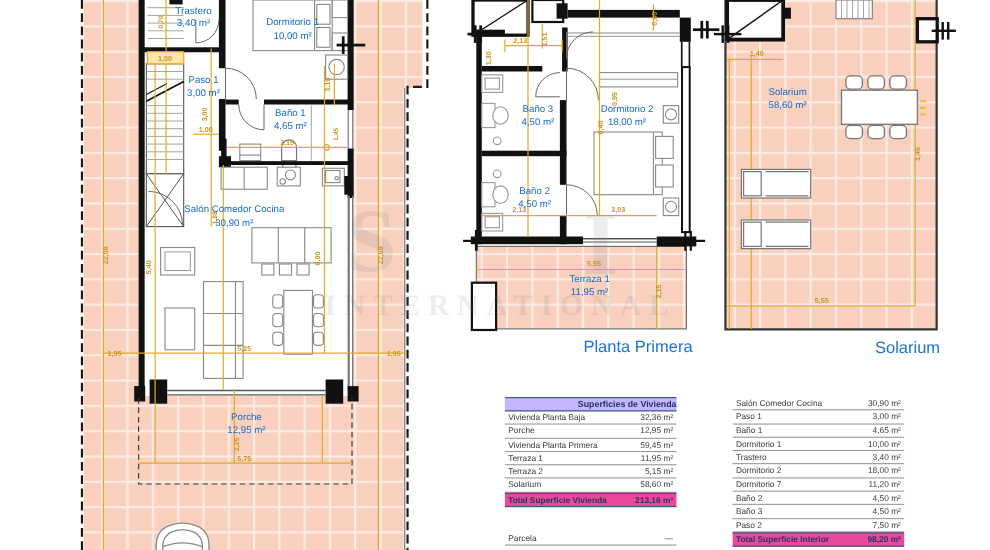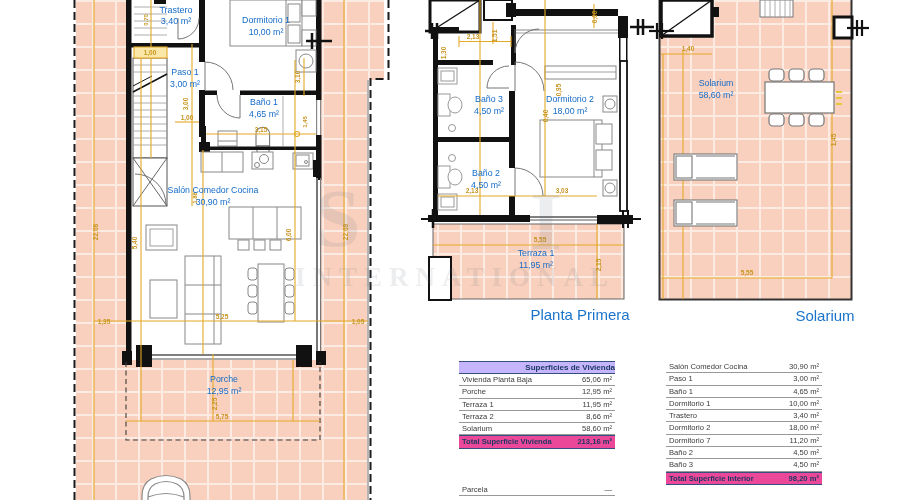--- a/index.html
+++ b/index.html
@@ -466,33 +466,37 @@
 </svg>
 
 <div class="wm" style="left:315px;top:172px;font-size:82px;">S</div>
 <div class="wm" style="left:530px;top:175px;font-size:82px;">I</div>
 <div class="wm" style="left:295px;top:262px;font-size:27px;letter-spacing:7px;">INTERNATIONAL</div>
 
 <div class="tbl" id="tblA" style="left:459px;top:361px;width:156px;">
 <div class="hdr">Superficies de Vivienda</div>
 <div class="row">
         <span>Vivienda Planta Baja</span>
-        <span>65,06 m²</span>
+        <span>32,36 m²</span>
       </div>
 <div class="row">
         <span>Porche</span>
         <span>12,95 m²</span>
       </div>
 <div class="row">
+        <span>Vivienda Planta Primera</span>
+        <span>59,45 m²</span>
+      </div>
+<div class="row">
         <span>Terraza 1</span>
         <span>11,95 m²</span>
       </div>
 <div class="row">
         <span>Terraza 2</span>
-        <span>8,66 m²</span>
+        <span>5,15 m²</span>
       </div>
 <div class="row">
         <span>Solarium</span>
         <span>58,60 m²</span>
       </div>
 <div class="row tot">
         <span>Total Superficie Vivienda</span>
         <span>213,16 m²</span>
       </div>
 </div>
@@ -534,18 +538,22 @@
         <span>11,20 m²</span>
       </div>
 <div class="row">
         <span>Baño 2</span>
         <span>4,50 m²</span>
       </div>
 <div class="row">
         <span>Baño 3</span>
         <span>4,50 m²</span>
       </div>
+<div class="row">
+        <span>Paso 2</span>
+        <span>7,50 m²</span>
+      </div>
 <div class="row tot">
         <span>Total Superficie Interior</span>
         <span>98,20 m²</span>
       </div>
 </div>
 </div>
 
 </body></html>

